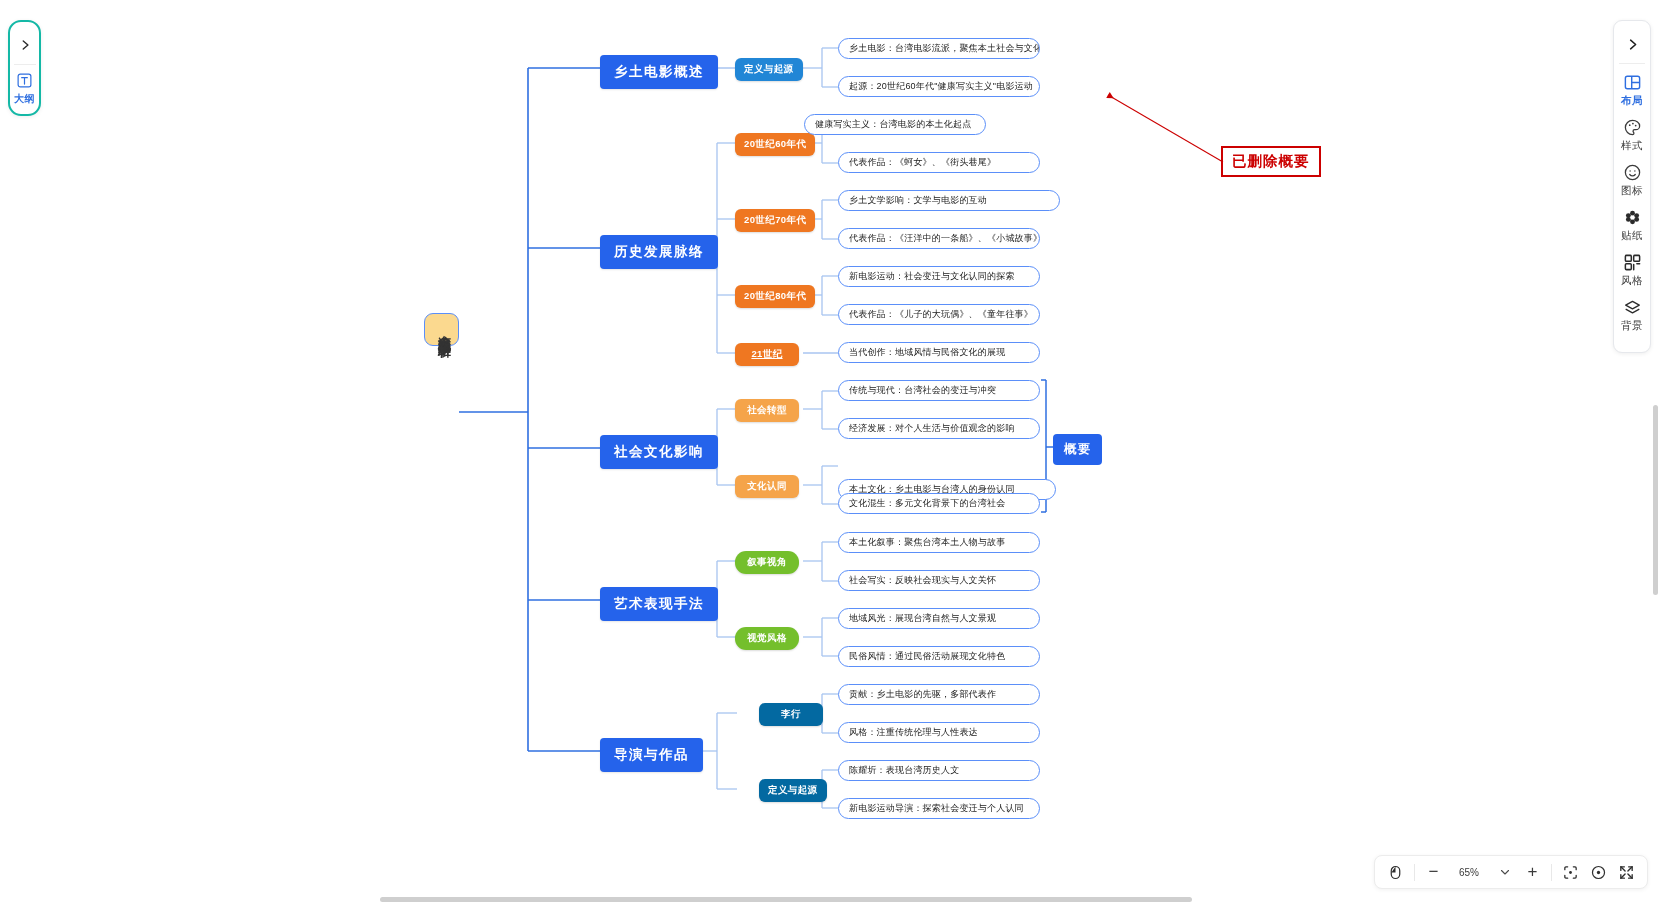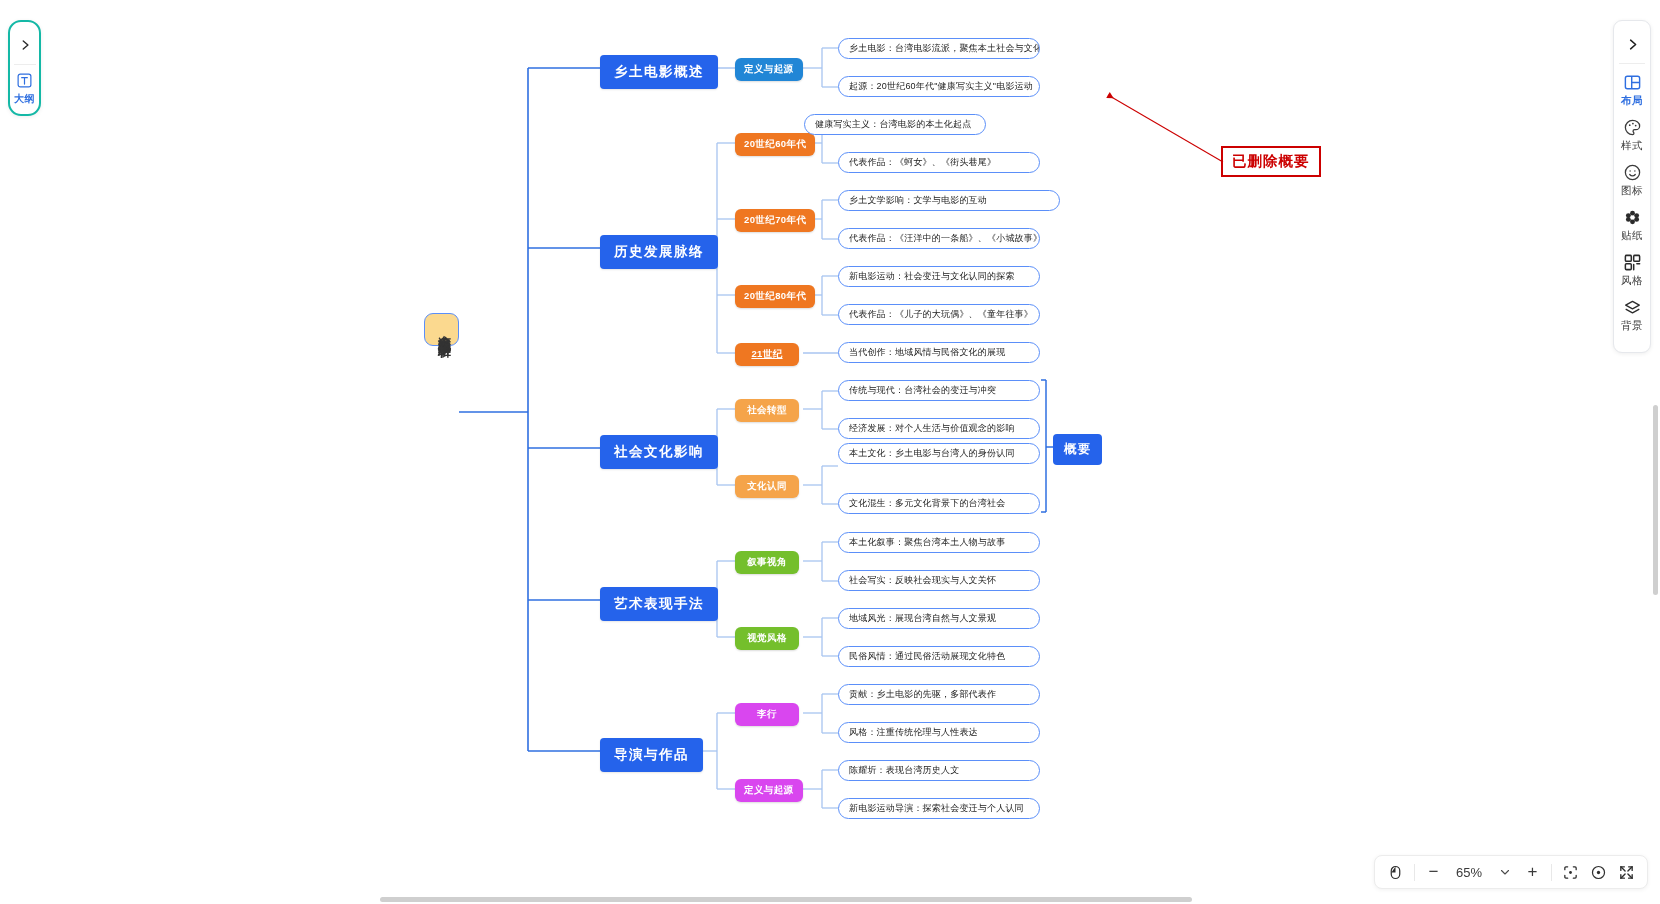--- a/index.html
+++ b/index.html
@@ -36,22 +36,22 @@
   }
 
   .sub-topic {
     border-radius:6px; color:#fff; font-size:9.5px; font-weight:700;
     padding:5px 9px; letter-spacing:.4px; min-width:64px; text-align:center;
     box-shadow:0 1px 2px rgba(0,0,0,.14);
   }
   .sub-blue   { background:#2186d6; }
   .sub-orange { background:#ef7721; }
   .sub-orange2{ background:#f5a44a; }
-  .sub-green  { background:#74bf2c; }
-  .sub-magenta{ background:#d946ef; }
+  .sub-green  { background:#74bf2c;border-radius:11px; }
+  .sub-magenta{ background:#0369a1;margin-left:24px; }
 
   .leaf {
     background:#ffffff; border:1px solid #5b8ff9; border-radius:12px;
     color:#222; font-size:9px; letter-spacing:.2px;
     padding:5px 10px; height:21px; line-height:11px;
     display:flex; align-items:center; justify-content:flex-start;
     white-space:nowrap; overflow:hidden;
   }
 
   .summary-node {
@@ -108,21 +108,21 @@
   
   #zoom-bar {
     position:absolute; right:12px; bottom:15px; height:34px;
     background:#fff; border:1px solid #ececec; border-radius:8px;
     box-shadow:0 1px 4px rgba(0,0,0,.06);
     display:flex; align-items:center; padding:0 11px; gap:9px;
   }
   #zoom-bar .zicon { width:19px; height:19px; display:flex; align-items:center;
                      justify-content:center; cursor:pointer; color:#3a3a3a; }
   #zoom-bar .vdiv { width:1px; height:17px; background:#e8e8e8; }
-  #zoom-level { font-size:13px; color:#3a3a3a; min-width:34px; text-align:center; cursor:pointer; }
+  #zoom-level { font-size:10px; color:#3a3a3a; min-width:34px; text-align:center; cursor:pointer; }
 
   
   #annot-box {
     position:absolute; left:1221px; top:146px;
     border:2px solid #cc0000; color:#cc0000;
     font-size:14.5px; font-weight:600; letter-spacing:1px;
     padding:4px 9px; background:transparent;
   }
 
   
@@ -273,21 +273,21 @@
     <div class="node leaf" style="left:838px; top:228px; width:202px;">代表作品：《汪洋中的一条船》、《小城故事》</div>
 
     <div class="node leaf" style="left:838px; top:266px; width:202px;">新电影运动：社会变迁与文化认同的探索</div>
     <div class="node leaf" style="left:838px; top:304px; width:202px;">代表作品：《儿子的大玩偶》、《童年往事》</div>
 
     <div class="node leaf" style="left:838px; top:342px; width:202px;">当代创作：地域风情与民俗文化的展现</div>
 
     <div class="node leaf" style="left:838px; top:380px; width:202px;">传统与现代：台湾社会的变迁与冲突</div>
     <div class="node leaf" style="left:838px; top:418px; width:202px;">经济发展：对个人生活与价值观念的影响</div>
 
-    <div class="node leaf" style="left:838px; top:443px; width:202px;">本土文化：乡土电影与台湾人的身份认同</div>
+    <div class="node leaf" style="left:838px; top:479px; width:218px;">本土文化：乡土电影与台湾人的身份认同</div>
     <div class="node leaf" style="left:838px; top:493px; width:202px;">文化混生：多元文化背景下的台湾社会</div>
 
     <div class="node leaf" style="left:838px; top:532px; width:202px;">本土化叙事：聚焦台湾本土人物与故事</div>
     <div class="node leaf" style="left:838px; top:570px; width:202px;">社会写实：反映社会现实与人文关怀</div>
 
     <div class="node leaf" style="left:838px; top:608px; width:202px;">地域风光：展现台湾自然与人文景观</div>
     <div class="node leaf" style="left:838px; top:646px; width:202px;">民俗风情：通过民俗活动展现文化特色</div>
 
     <div class="node leaf" style="left:838px; top:684px; width:202px;">贡献：乡土电影的先驱，多部代表作</div>
     <div class="node leaf" style="left:838px; top:722px; width:202px;">风格：注重传统伦理与人性表达</div>

